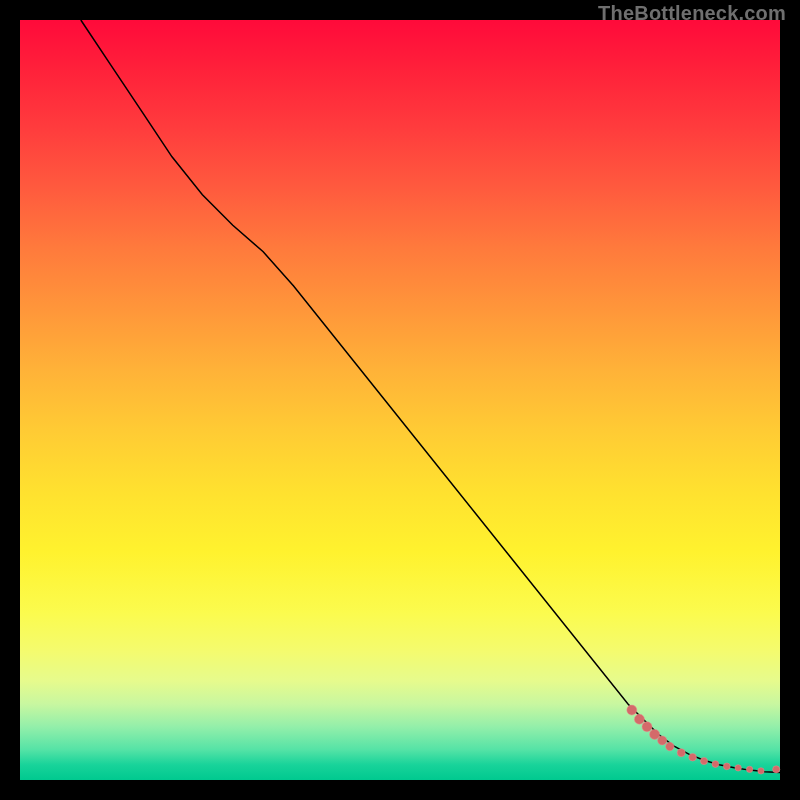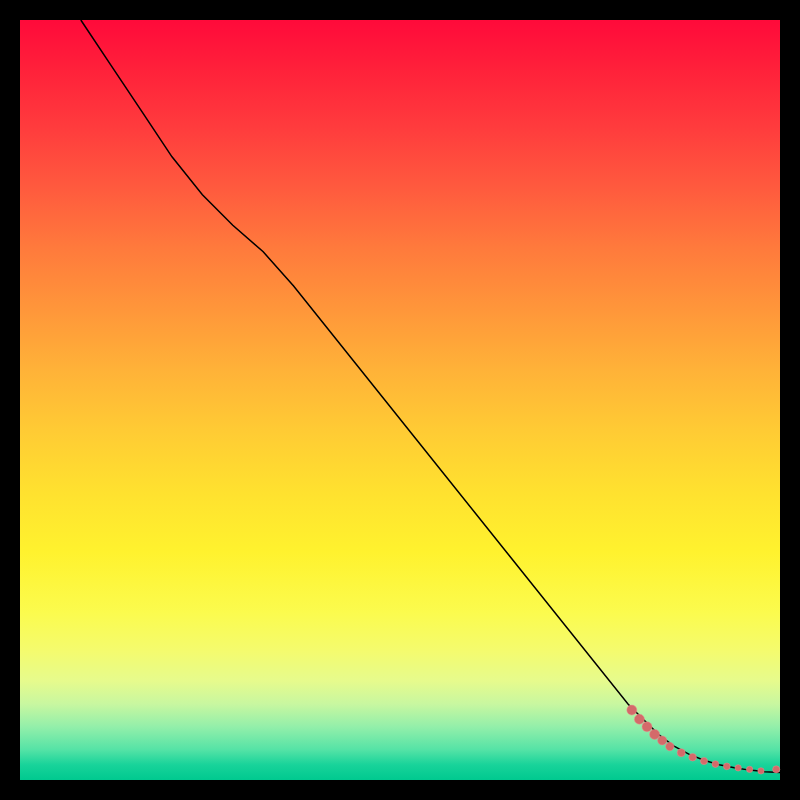--- a/index.html
+++ b/index.html
@@ -80,20 +80,21 @@
   .marker {
     fill: #d46a6a;
     stroke: #e98f8f;
     stroke-width: 0.5;
   }
 </style>
 </head>
 <body>
 
 <div class="frame">
+  <div class="watermark">TheBottleneck.com</div>
 
   <div class="plot-area">
     <div class="gradient"></div>
     <svg class="overlay" viewBox="0 0 760 760" preserveAspectRatio="none">
       <path id="curve-path" class="curve" d="M60.80 0.00 L91.20 45.60 L121.60 91.20 L152.00 136.80 L182.40 174.80 L212.80 205.20 L243.20 231.80 L273.60 266.00 L304.00 304.00 L334.40 342.00 L364.80 380.00 L395.20 418.00 L425.60 456.00 L456.00 494.00 L486.40 532.00 L516.80 570.00 L547.20 608.00 L577.60 646.00 L608.00 684.00 L623.20 699.20 L638.40 714.40 L653.60 725.80 L668.80 734.16 L684.00 740.24 L699.20 744.80 L714.40 747.84 L729.60 750.12 L744.80 751.64 L760.00 752.40" stroke="#000000"></path>
       <g id="markers-group">
           <circle cx="611.80" cy="690.08" r="5.00" class="marker" fill="#d46a6a" stroke="#e98f8f"></circle>
           <circle cx="619.40" cy="699.20" r="5.00" class="marker" fill="#d46a6a" stroke="#e98f8f"></circle>
           <circle cx="627.00" cy="706.80" r="5.00" class="marker" fill="#d46a6a" stroke="#e98f8f"></circle>
           <circle cx="634.60" cy="714.40" r="5.00" class="marker" fill="#d46a6a" stroke="#e98f8f"></circle>

